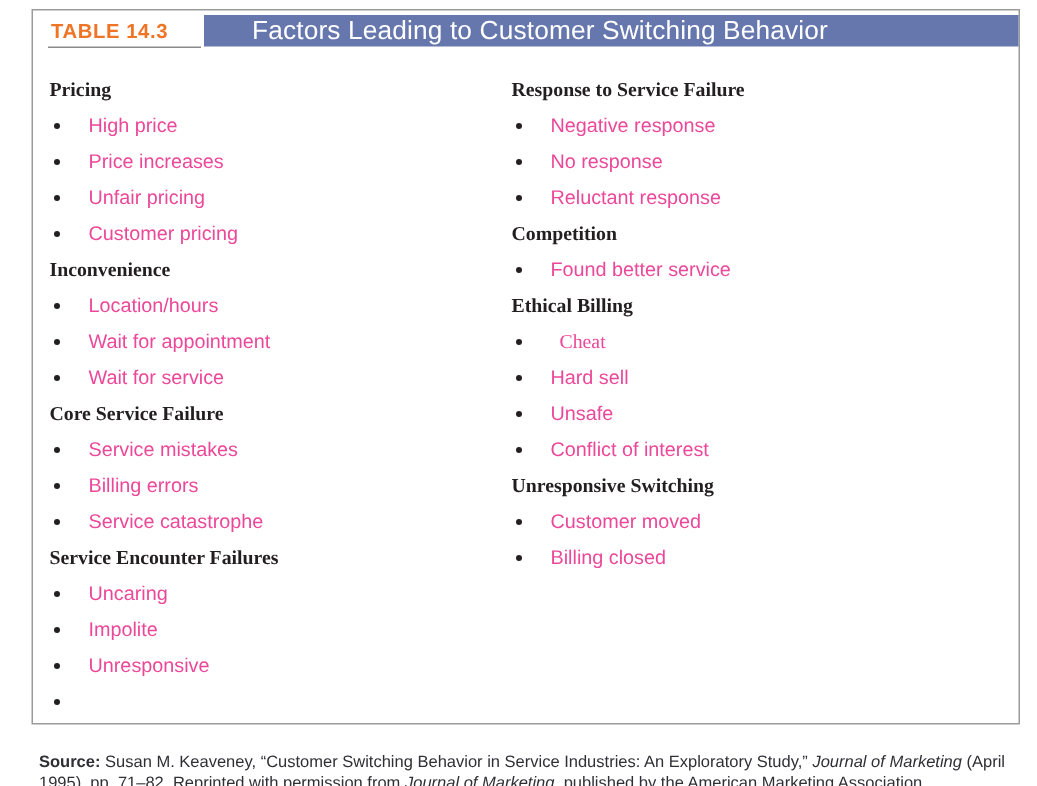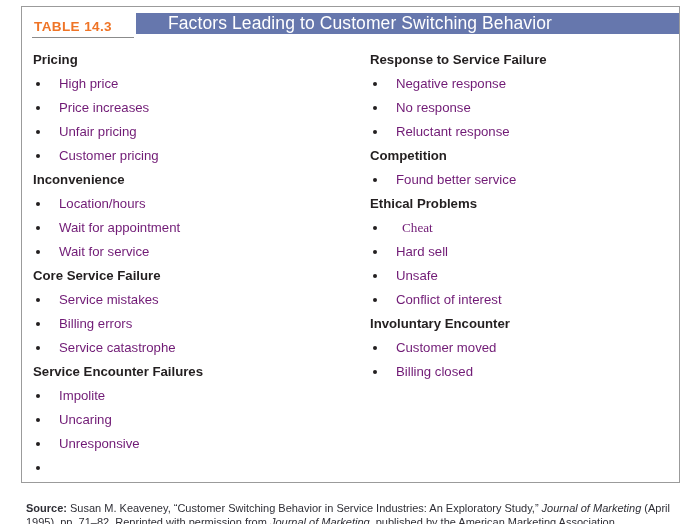--- a/index.html
+++ b/index.html
@@ -25,21 +25,21 @@
     box-sizing: border-box;
     border: 1px solid #9b9b9b;
     background: #ffffff;
   }
 
   
   .table-header {
     position: relative;
     height: 27px;
     display: flex;
-    align-items: flex-end;
+    align-items: center;
   }
   .table-number-box {
     width: 114px;
     flex: 0 0 114px;
     background: #ffffff;
     display: flex;
     align-items: center;
     padding-left: 12px;
     box-sizing: border-box;
     position: relative;
@@ -86,30 +86,30 @@
     box-sizing: border-box;
   }
   .col-left {
     width: 319px;
     flex: 0 0 319px;
     padding-left: 11px;
   }
   .col-right {
     flex: 1 1 auto;
     padding-left: 0px;
-    margin-left: 29px;
   }
 
   .group-heading {
     font-size: 13.2px;
     font-weight: bold;
     color: #231f20;
     line-height: 24px;
     height: 24px;
     white-space: nowrap;
+    font-family: Liberation Serif, serif;
   }
   .bullet-row {
     display: flex;
     line-height: 24px;
     height: 24px;
     align-items: flex-start;
   }
   .bullet-dot {
     flex: 0 0 auto;
     width: 26px;
@@ -125,21 +125,21 @@
     width: 4px;
     height: 4px;
     border-radius: 50%;
     background: #231f20;
     vertical-align: middle;
     position: relative;
     top: -1px;
   }
   .bullet-text {
     font-size: 13.2px;
-    color: #701a75;
+    color: #ec4899;
     line-height: 24px;
     white-space: nowrap;
   }
   .bullet-row.extra-indent .bullet-text {
     padding-left: 6px;
     font-family: Liberation Serif, serif;
   }
 
   
   #source-note {
@@ -218,28 +218,28 @@
         <span class="bullet-text">Billing errors</span>
       </div>
       <div class="bullet-row">
         <span class="bullet-dot"><span></span></span>
         <span class="bullet-text">Service catastrophe</span>
       </div>
 
       <div class="group-heading">Service Encounter Failures</div>
       <div class="bullet-row">
         <span class="bullet-dot"><span></span></span>
+        <span class="bullet-text">Uncaring</span>
+      </div>
+      <div class="bullet-row">
+        <span class="bullet-dot"><span></span></span>
         <span class="bullet-text">Impolite</span>
       </div>
       <div class="bullet-row">
         <span class="bullet-dot"><span></span></span>
-        <span class="bullet-text">Uncaring</span>
-      </div>
-      <div class="bullet-row">
-        <span class="bullet-dot"><span></span></span>
         <span class="bullet-text">Unresponsive</span>
       </div>
       <div class="bullet-row">
         <span class="bullet-dot"><span></span></span>
       </div>
 
     </div>
 
     <div class="col col-right">
 
@@ -256,39 +256,39 @@
         <span class="bullet-dot"><span></span></span>
         <span class="bullet-text">Reluctant response</span>
       </div>
 
       <div class="group-heading">Competition</div>
       <div class="bullet-row">
         <span class="bullet-dot"><span></span></span>
         <span class="bullet-text">Found better service</span>
       </div>
 
-      <div class="group-heading">Ethical Problems</div>
+      <div class="group-heading">Ethical Billing</div>
       <div class="bullet-row extra-indent">
         <span class="bullet-dot"><span></span></span>
         <span class="bullet-text">Cheat</span>
       </div>
       <div class="bullet-row">
         <span class="bullet-dot"><span></span></span>
         <span class="bullet-text">Hard sell</span>
       </div>
       <div class="bullet-row">
         <span class="bullet-dot"><span></span></span>
         <span class="bullet-text">Unsafe</span>
       </div>
       <div class="bullet-row">
         <span class="bullet-dot"><span></span></span>
         <span class="bullet-text">Conflict of interest</span>
       </div>
 
-      <div class="group-heading">Involuntary Encounter</div>
+      <div class="group-heading">Unresponsive Switching</div>
       <div class="bullet-row">
         <span class="bullet-dot"><span></span></span>
         <span class="bullet-text">Customer moved</span>
       </div>
       <div class="bullet-row">
         <span class="bullet-dot"><span></span></span>
         <span class="bullet-text">Billing closed</span>
       </div>
 
     </div>

